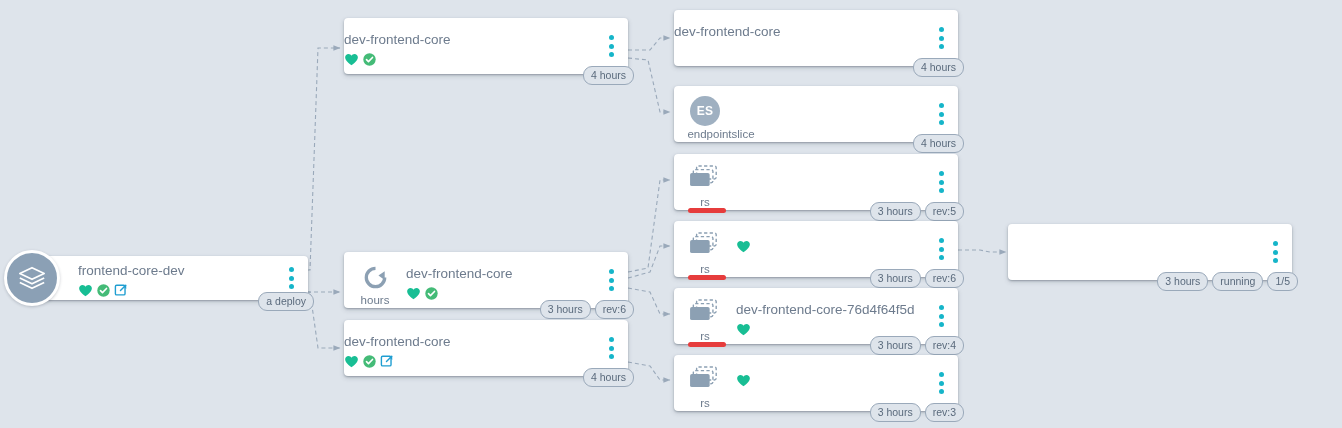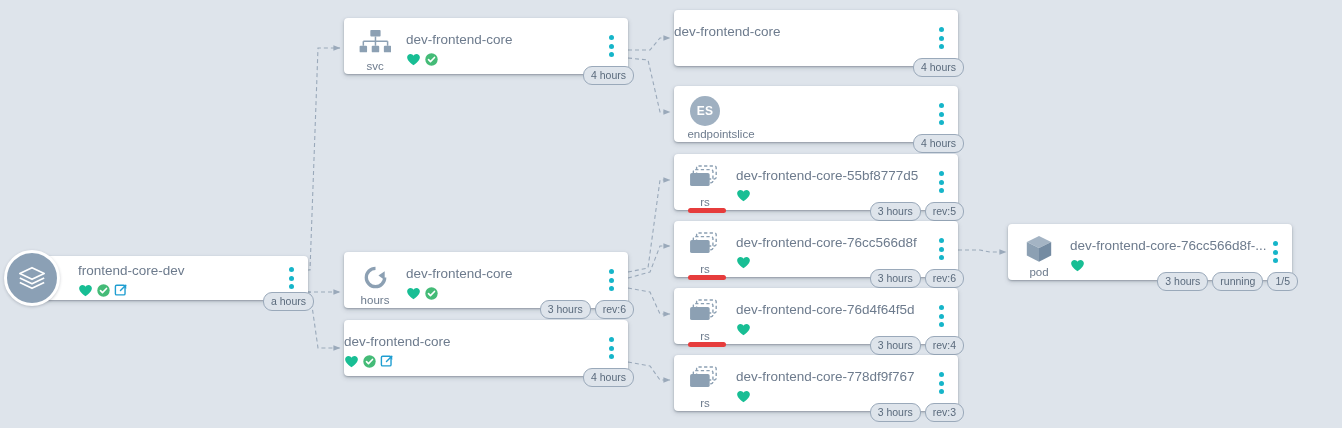--- a/index.html
+++ b/index.html
@@ -213,46 +213,34 @@
               </svg>
           </span>
         </div>
       </div>
       <div class="kebab">
           <i></i>
           <i></i>
           <i></i>
         </div>
       <div class="pills">
-        <span class="pill">a hours</span>
+        <span class="pill">a deploy</span>
       </div>
     </div>
     <div class="circle">
       <svg width="30" height="30" viewBox="0 0 32 32">
         <path d="M16 5 L29 11.2 L16 17.4 L3 11.2 Z" fill="none" stroke="#fff" stroke-width="1.8" stroke-linejoin="round"></path>
         <path d="M3 16 L16 22.2 L29 16" fill="none" stroke="#fff" stroke-width="1.8" stroke-linejoin="round"></path>
         <path d="M3 20.8 L16 27 L29 20.8" fill="none" stroke="#fff" stroke-width="1.8" stroke-linejoin="round"></path>
       </svg>
     </div>
   </div>
 
   <div class="node" style="left:344px;top:18px;width:284px;height:56px;">
     <div class="inner">
-      <div class="iconbox">
-        <span class="iconglyph">
-          <svg width="32" height="28" viewBox="0 0 34 30">
-            <rect x="12" y="1" width="11" height="7" rx="1" fill="#8ca0b3"></rect>
-            <path d="M17.5 8 L17.5 13 M4.5 13 L30.5 13 M4.5 13 L4.5 18 M17.5 13 L17.5 18 M30.5 13 L30.5 18" stroke="#8ca0b3" stroke-width="1.6" fill="none"></path>
-            <rect x="0.5" y="18" width="8" height="7" rx="1" fill="#8ca0b3"></rect>
-            <rect x="13.5" y="18" width="8" height="7" rx="1" fill="#8ca0b3"></rect>
-            <rect x="26.5" y="18" width="8" height="7" rx="1" fill="#8ca0b3"></rect>
-          </svg>
-        </span>
-        <span class="kindlabel">svc</span>
-      </div>
       <div class="body">
         <div class="title">dev-frontend-core</div>
         <div class="statusrow">
           <span>
               <svg width="15" height="15" viewBox="0 0 16 16">
                 <path d="M8 14.2C8 14.2 1.2 9.9 1.2 5.7C1.2 3.5 2.9 2 4.8 2C6.2 2 7.4 2.8 8 3.9C8.6 2.8 9.8 2 11.2 2C13.1 2 14.8 3.5 14.8 5.7C14.8 9.9 8 14.2 8 14.2Z" fill="#18be94"></path>
               </svg>
             </span>
           <span>
               <svg width="15" height="15" viewBox="0 0 16 16">
@@ -388,30 +376,20 @@
       <div class="iconbox">
         <span class="iconglyph">
           <svg width="34" height="28" viewBox="0 0 36 30">
             <rect x="9" y="1" width="21" height="14" rx="2" fill="none" stroke="#8ca0b3" stroke-width="1.5" stroke-dasharray="3.5,2.5"></rect>
             <rect x="5.5" y="5" width="21" height="14" rx="2" fill="none" stroke="#8ca0b3" stroke-width="1.5" stroke-dasharray="3.5,2.5"></rect>
             <rect x="2" y="8.5" width="21" height="14" rx="2" fill="#8ca0b3"></rect>
           </svg>
         </span>
         <span class="kindlabel">rs</span>
       </div>
-      <div class="body">
-        <div class="title">dev-frontend-core-55bf8777d5</div>
-        <div class="statusrow">
-          <span>
-              <svg width="15" height="15" viewBox="0 0 16 16">
-                <path d="M8 14.2C8 14.2 1.2 9.9 1.2 5.7C1.2 3.5 2.9 2 4.8 2C6.2 2 7.4 2.8 8 3.9C8.6 2.8 9.8 2 11.2 2C13.1 2 14.8 3.5 14.8 5.7C14.8 9.9 8 14.2 8 14.2Z" fill="#18be94"></path>
-              </svg>
-            </span>
-        </div>
-      </div>
       <div class="kebab">
           <i></i>
           <i></i>
           <i></i>
         </div>
     </div>
     <div class="redbar"></div>
     <div class="pills">
       <span class="pill">3 hours</span>
       <span class="pill">rev:5</span>
@@ -424,21 +402,20 @@
         <span class="iconglyph">
           <svg width="34" height="28" viewBox="0 0 36 30">
             <rect x="9" y="1" width="21" height="14" rx="2" fill="none" stroke="#8ca0b3" stroke-width="1.5" stroke-dasharray="3.5,2.5"></rect>
             <rect x="5.5" y="5" width="21" height="14" rx="2" fill="none" stroke="#8ca0b3" stroke-width="1.5" stroke-dasharray="3.5,2.5"></rect>
             <rect x="2" y="8.5" width="21" height="14" rx="2" fill="#8ca0b3"></rect>
           </svg>
         </span>
         <span class="kindlabel">rs</span>
       </div>
       <div class="body">
-        <div class="title">dev-frontend-core-76cc566d8f</div>
         <div class="statusrow">
           <span>
               <svg width="15" height="15" viewBox="0 0 16 16">
                 <path d="M8 14.2C8 14.2 1.2 9.9 1.2 5.7C1.2 3.5 2.9 2 4.8 2C6.2 2 7.4 2.8 8 3.9C8.6 2.8 9.8 2 11.2 2C13.1 2 14.8 3.5 14.8 5.7C14.8 9.9 8 14.2 8 14.2Z" fill="#18be94"></path>
               </svg>
             </span>
         </div>
       </div>
       <div class="kebab">
           <i></i>
@@ -494,21 +471,20 @@
         <span class="iconglyph">
           <svg width="34" height="28" viewBox="0 0 36 30">
             <rect x="9" y="1" width="21" height="14" rx="2" fill="none" stroke="#8ca0b3" stroke-width="1.5" stroke-dasharray="3.5,2.5"></rect>
             <rect x="5.5" y="5" width="21" height="14" rx="2" fill="none" stroke="#8ca0b3" stroke-width="1.5" stroke-dasharray="3.5,2.5"></rect>
             <rect x="2" y="8.5" width="21" height="14" rx="2" fill="#8ca0b3"></rect>
           </svg>
         </span>
         <span class="kindlabel">rs</span>
       </div>
       <div class="body">
-        <div class="title">dev-frontend-core-778df9f767</div>
         <div class="statusrow">
           <span>
               <svg width="15" height="15" viewBox="0 0 16 16">
                 <path d="M8 14.2C8 14.2 1.2 9.9 1.2 5.7C1.2 3.5 2.9 2 4.8 2C6.2 2 7.4 2.8 8 3.9C8.6 2.8 9.8 2 11.2 2C13.1 2 14.8 3.5 14.8 5.7C14.8 9.9 8 14.2 8 14.2Z" fill="#18be94"></path>
               </svg>
             </span>
         </div>
       </div>
       <div class="kebab">
           <i></i>
@@ -517,40 +493,20 @@
         </div>
     </div>
     <div class="pills">
       <span class="pill">3 hours</span>
       <span class="pill">rev:3</span>
     </div>
   </div>
 
   <div class="node" style="left:1008px;top:224px;width:284px;height:56px;">
     <div class="inner">
-      <div class="iconbox">
-        <span class="iconglyph">
-          <svg width="30" height="30" viewBox="0 0 32 32">
-            <path d="M16 2 L29 8.5 L16 15 L3 8.5 Z" fill="#a4b4c4"></path>
-            <path d="M3 8.5 L3 23 L16 29.5 L16 15 Z" fill="#8ca0b3"></path>
-            <path d="M29 8.5 L29 23 L16 29.5 L16 15 Z" fill="#748ba2"></path>
-          </svg>
-        </span>
-        <span class="kindlabel">pod</span>
-      </div>
-      <div class="body">
-        <div class="title">dev-frontend-core-76cc566d8f-...</div>
-        <div class="statusrow">
-          <span>
-              <svg width="15" height="15" viewBox="0 0 16 16">
-                <path d="M8 14.2C8 14.2 1.2 9.9 1.2 5.7C1.2 3.5 2.9 2 4.8 2C6.2 2 7.4 2.8 8 3.9C8.6 2.8 9.8 2 11.2 2C13.1 2 14.8 3.5 14.8 5.7C14.8 9.9 8 14.2 8 14.2Z" fill="#18be94"></path>
-              </svg>
-            </span>
-        </div>
-      </div>
       <div class="kebab">
           <i></i>
           <i></i>
           <i></i>
         </div>
     </div>
     <div class="pills">
       <span class="pill">3 hours</span>
       <span class="pill">running</span>
       <span class="pill">1/5</span>

